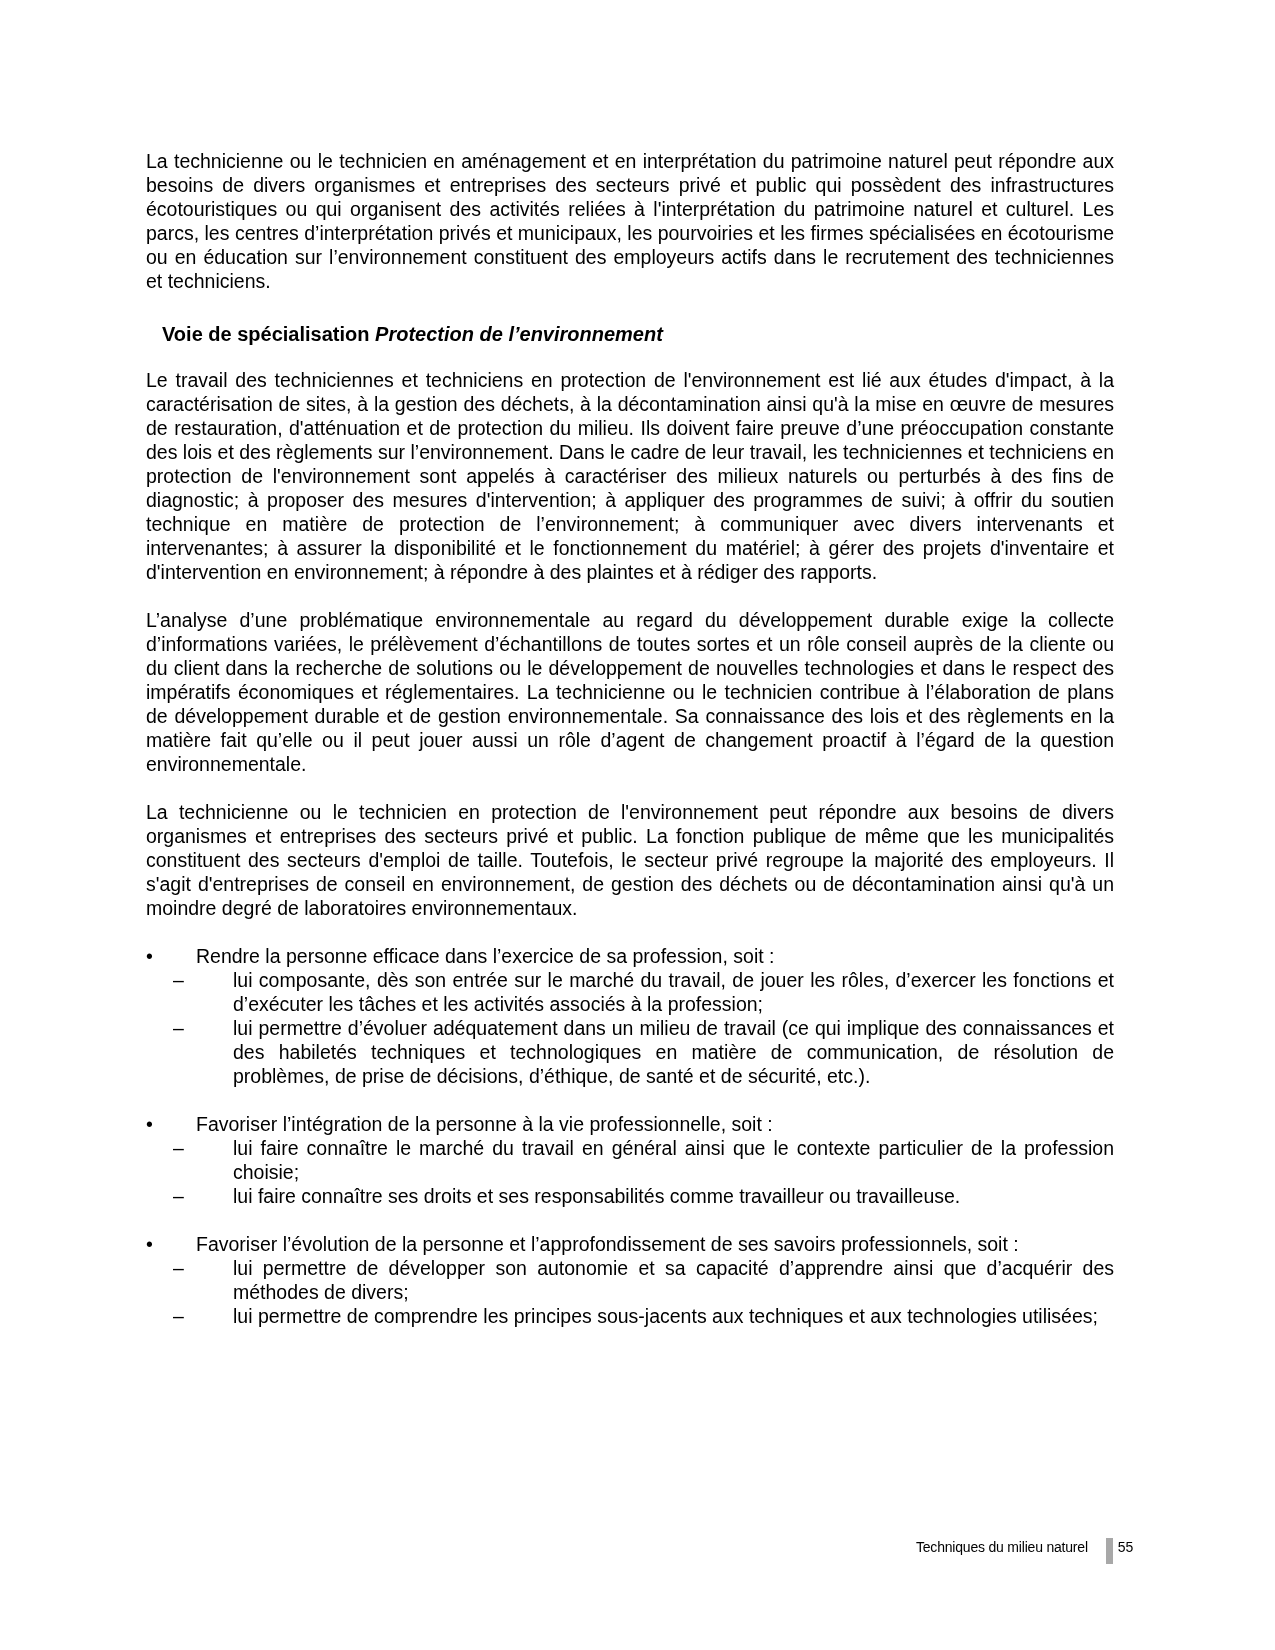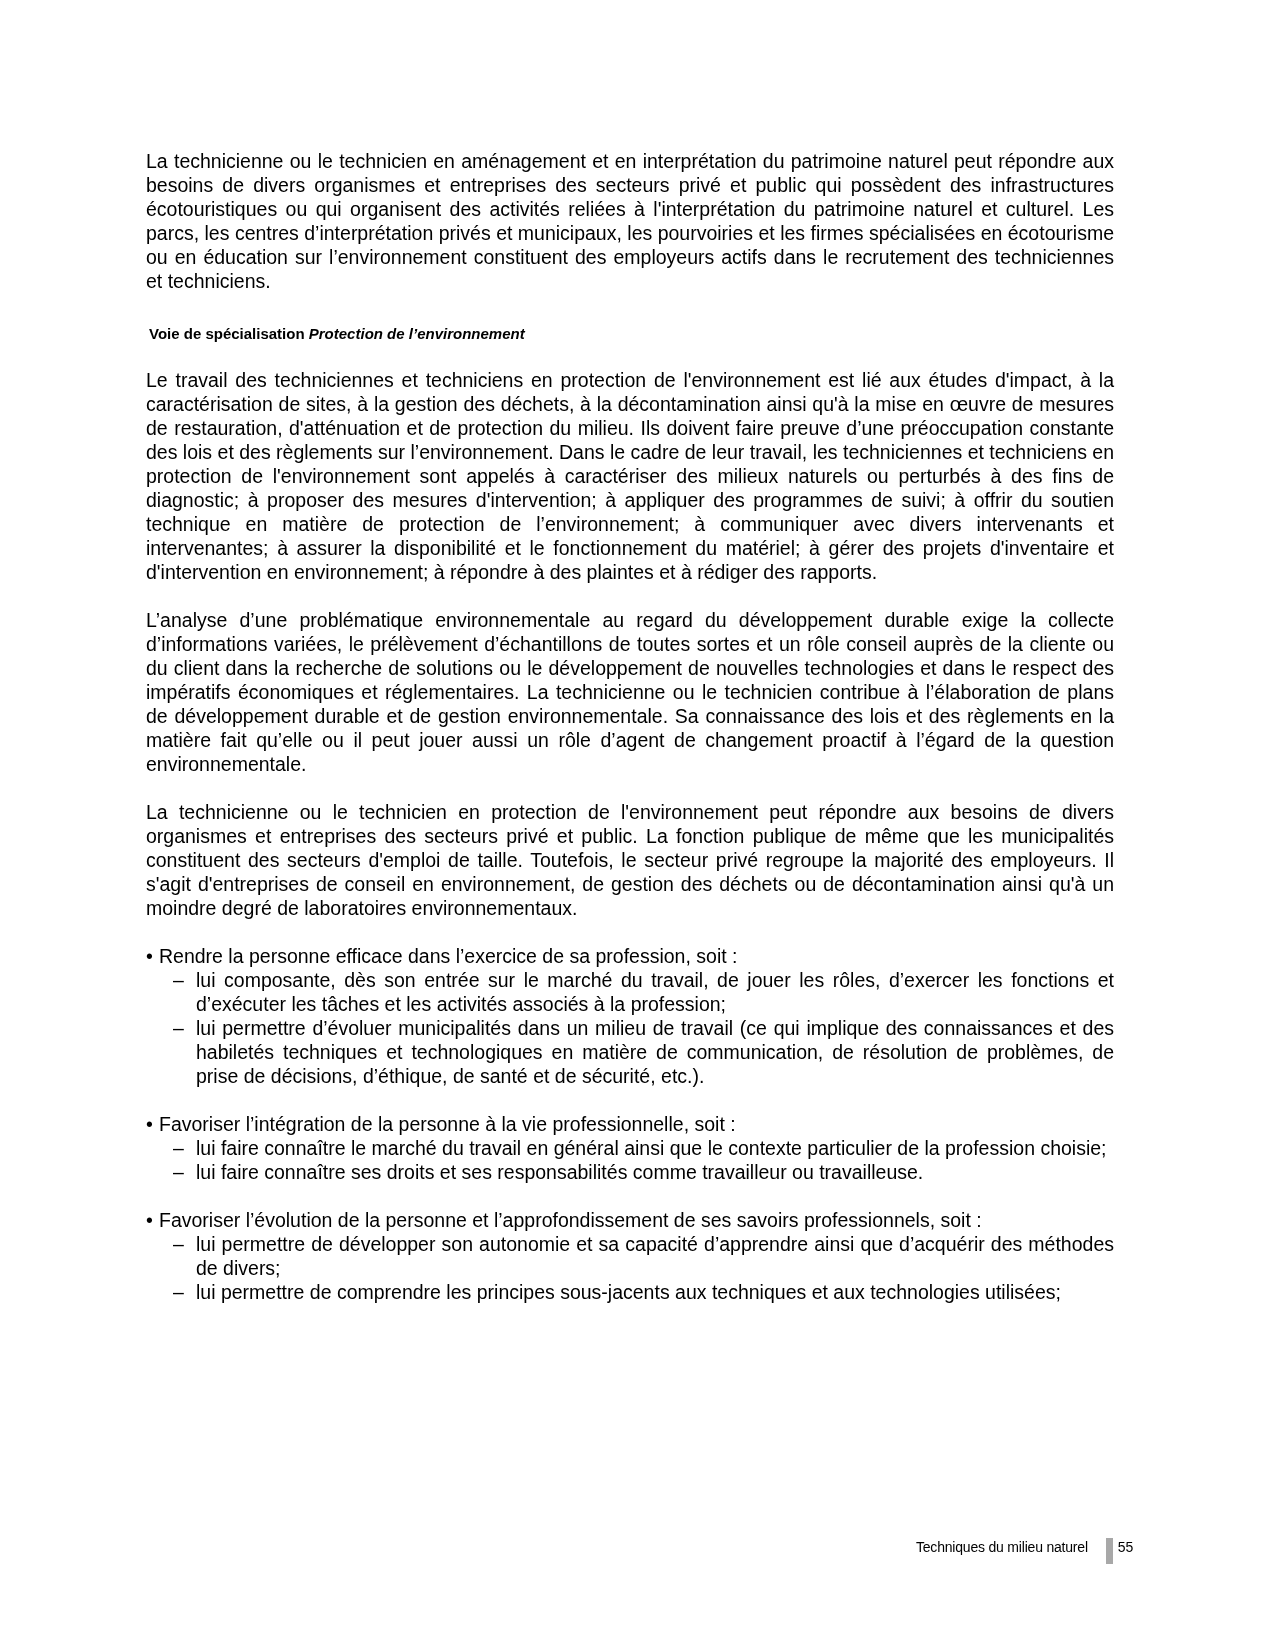--- a/index.html
+++ b/index.html
@@ -17,40 +17,40 @@
     left: 146px;
     top: 149px;
     width: 968px;
     font-size: 19.5px;
     line-height: 24px;
     text-align: justify;
     hyphens: none;
   }
   .content p { margin: 0 0 24px 0; }
   h2.heading {
-    font-size: 15px;
+    font-size: 20px;
     line-height: 24px;
     font-weight: bold;
-    margin: 29px 0 22px 3px;
+    margin: 29px 0 22px 16px;
     text-align: left;
   }
   h2.heading em { font-style: italic; }
   p em { font-style: italic; }
   .goal { margin: 0 0 24px 0; }
   .row { display: flex; }
   .bullet-row .marker {
     flex: none;
     width: 13px;
   }
   .sub-row { margin-left: 27px; }
   .sub-row .marker {
     flex: none;
     width: 23px;
   }
-  .row .text { flex: 1 1 auto; text-align: justify; }
+  .row .text { flex: 1 1 auto; text-align: justify; margin-left: 37px; }
   .footer {
     position: absolute;
     top: 1538px;
     right: 142px;
     display: flex;
     align-items: flex-start;
     font-size: 14px;
     line-height: 18px;
     letter-spacing: -0.2px;
     color: #000000;
@@ -84,21 +84,21 @@
       <div class="row bullet-row">
         <span class="marker">•</span>
         <span class="text">Rendre la personne efficace dans l’exercice de sa profession, soit :</span>
       </div>
       <div class="row sub-row">
         <span class="marker">–</span>
         <span class="text">lui composante, dès son entrée sur le marché du travail, de jouer les rôles, d’exercer les fonctions et d’exécuter les tâches et les activités associés à la profession;</span>
       </div>
       <div class="row sub-row">
         <span class="marker">–</span>
-        <span class="text">lui permettre d’évoluer municipalités dans un milieu de travail (ce qui implique des connaissances et des habiletés techniques et technologiques en matière de communication, de résolution de problèmes, de prise de décisions, d’éthique, de santé et de sécurité, etc.).</span>
+        <span class="text">lui permettre d’évoluer adéquatement dans un milieu de travail (ce qui implique des connaissances et des habiletés techniques et technologiques en matière de communication, de résolution de problèmes, de prise de décisions, d’éthique, de santé et de sécurité, etc.).</span>
       </div>
     </div>
 
     <div class="goal">
       <div class="row bullet-row">
         <span class="marker">•</span>
         <span class="text">Favoriser l’intégration de la personne à la vie professionnelle, soit :</span>
       </div>
       <div class="row sub-row">
         <span class="marker">–</span>

